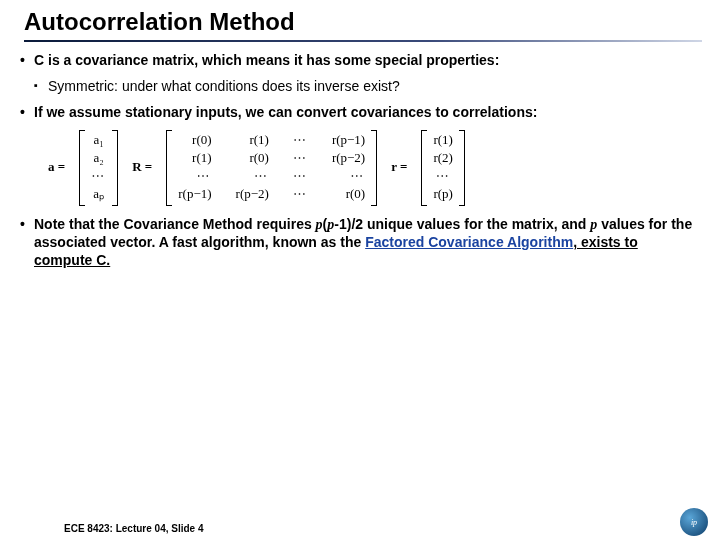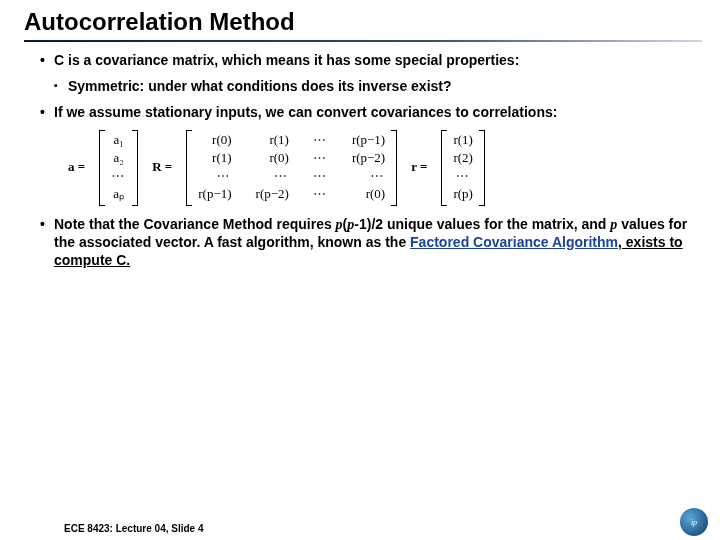--- a/index.html
+++ b/index.html
@@ -17,27 +17,27 @@
     font-weight: bold;
     padding: 8px 0 4px 24px;
     color: #000;
   }
   .rule {
     height: 2px;
     background: linear-gradient(to right, #0a1a3a 0%, #3a4a7a 60%, #cfd6e6 100%);
     margin: 0 18px 10px 24px;
   }
   .content {
-    padding: 0 24px 0 40px;
+    padding: 0 24px 0 20px;
     font-size: 14px;
     line-height: 1.28;
   }
   .lvl1 { margin: 0 0 8px 0; font-weight: bold; position: relative; padding-left: 14px; }
   .lvl1::before { content: "•"; position: absolute; left: 0; top: 0; }
-  .lvl2 { margin: 0 0 8px 14px; font-weight: bold; position: relative; padding-left: 14px; }
+  .lvl2 { margin: 0 0 8px 14px; font-weight: normal; position: relative; padding-left: 14px; }
   .lvl2::before { content: "▪"; position: absolute; left: 0; top: 0; font-size: 11px; }
   .term { color: #1a43a0; text-decoration: underline; font-weight: bold; }
   .plain-underline { text-decoration: underline; }
   .ital { font-style: italic; font-family: "Times New Roman", serif; }
   .matrices {
     display: flex;
     align-items: center;
     gap: 14px;
     margin: 6px 0 10px 28px;
     font-family: "Times New Roman", serif;

